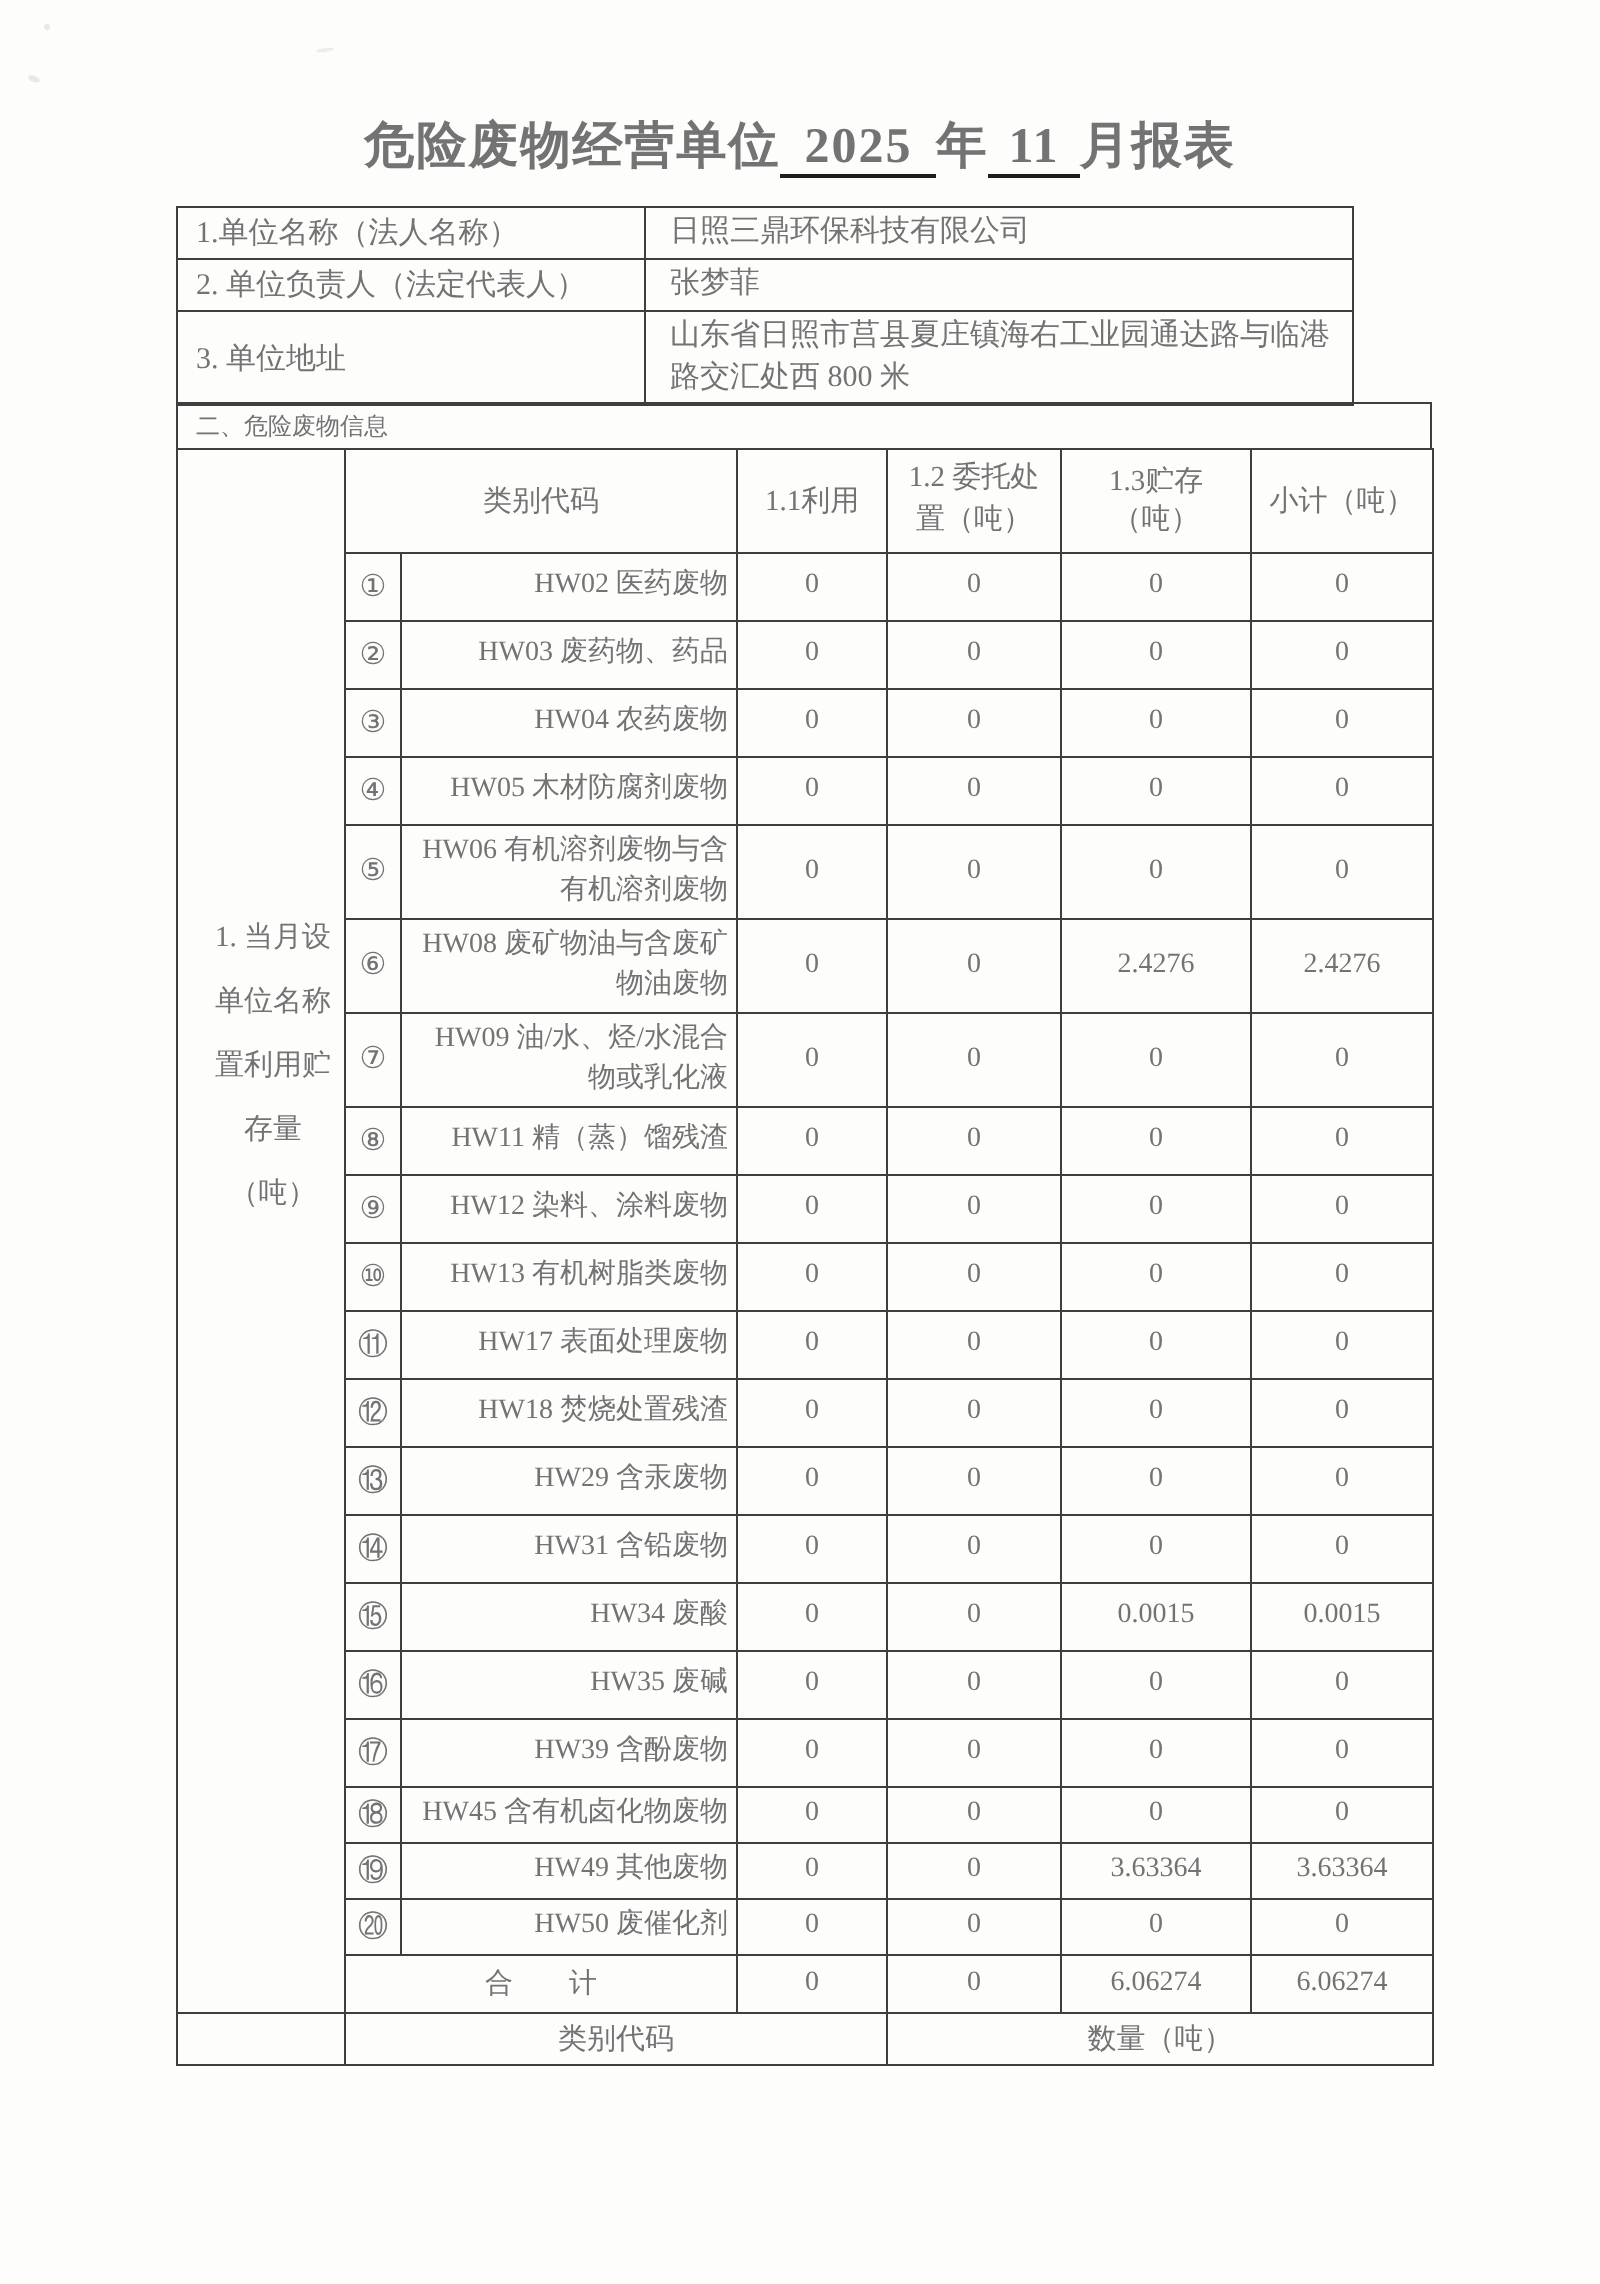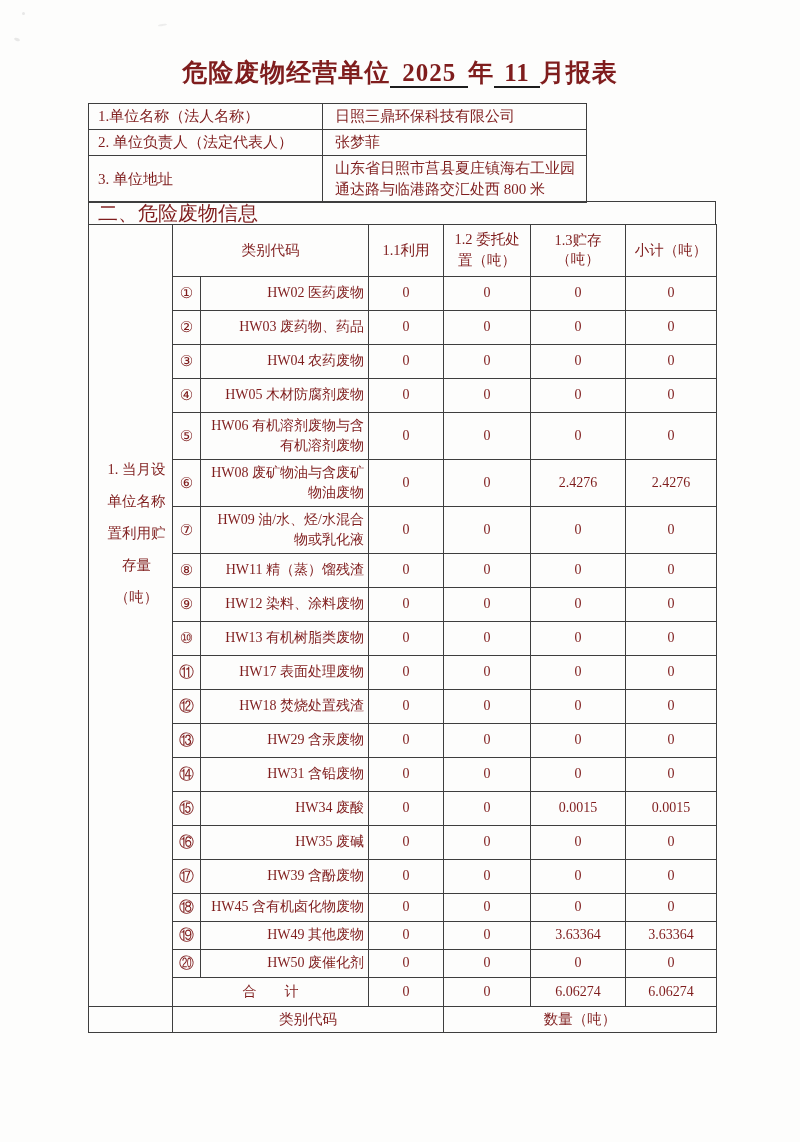--- a/index.html
+++ b/index.html
@@ -2,57 +2,57 @@
 <html><head>
 <meta charset="utf-8">
 <style>
   html,body{margin:0;padding:0;background:#e9e9e9;}
   .page{
     position:relative;
     width:800px;height:1142px;
     margin:0 auto;
     background:#fdfdfc;
     font-family:"Liberation Serif","DejaVu Serif",serif;
-    color:#7f1d1d;
+    color:#737373;
     overflow:hidden;
   }
   
   .speck{position:absolute;background:#dedede;border-radius:50%;opacity:.7;}
   .speck.s1{left:14px;top:38px;width:6px;height:3px;transform:rotate(20deg);}
   .speck.s2{left:22px;top:12px;width:3px;height:3px;}
   .speck.s3{left:158px;top:24px;width:9px;height:2px;transform:rotate(-8deg);opacity:.5;}
 
   .title{
     position:absolute;top:56px;left:0;width:100%;
     text-align:center;font-size:25px;font-weight:bold;letter-spacing:1px;
     white-space:nowrap;
   }
   .title .u{border-bottom:2.2px solid #1d1d1d;padding:0 12px;}
   .title .u.month{padding:0 10px;}
 
   .doc{position:absolute;left:88px;top:103px;width:628px;}
 
-  table{border-collapse:collapse;table-layout:fixed;width:499px;}
+  table{border-collapse:collapse;table-layout:fixed;width:589px;}
   td{border:1.6px solid #3e3e3e;box-sizing:border-box;}
 
   
   .info-table{font-size:15px;}
   .info-table td.lbl{width:234px;padding:2px 6px 2px 9px;}
   .info-table td.val{padding:2px 6px 2px 12px;line-height:21px;margin-top:18px;}
   .info-table tr.r1 td{height:26px;}
   .info-table tr.r2 td{height:26px;}
   .info-table tr.r3 td,.info-table tr.r4 td{height:44px;}
 
   
   .section-row{
     margin-top:-1.6px;
     border:1.6px solid #3e3e3e;
     height:24px;box-sizing:border-box;
     display:flex;align-items:center;
-    font-size:20px;padding-left:9px;
+    font-size:12px;padding-left:9px;
   }
 
   
   .main-table{margin-top:-1.6px;font-size:14px;}
   .main-table td{text-align:center;vertical-align:middle;padding:1px 2px;}
   .main-table td.c-name{text-align:right;padding:2px 4px 2px 6px;line-height:20px;}
   .main-table tr.header-row td{height:52px;font-size:14.5px;}
   .main-table tr.data-row td{height:34px;}
   .main-table tr.data-row.tall td{height:47px;}
   .main-table tr.data-row.short td{height:28px;}

